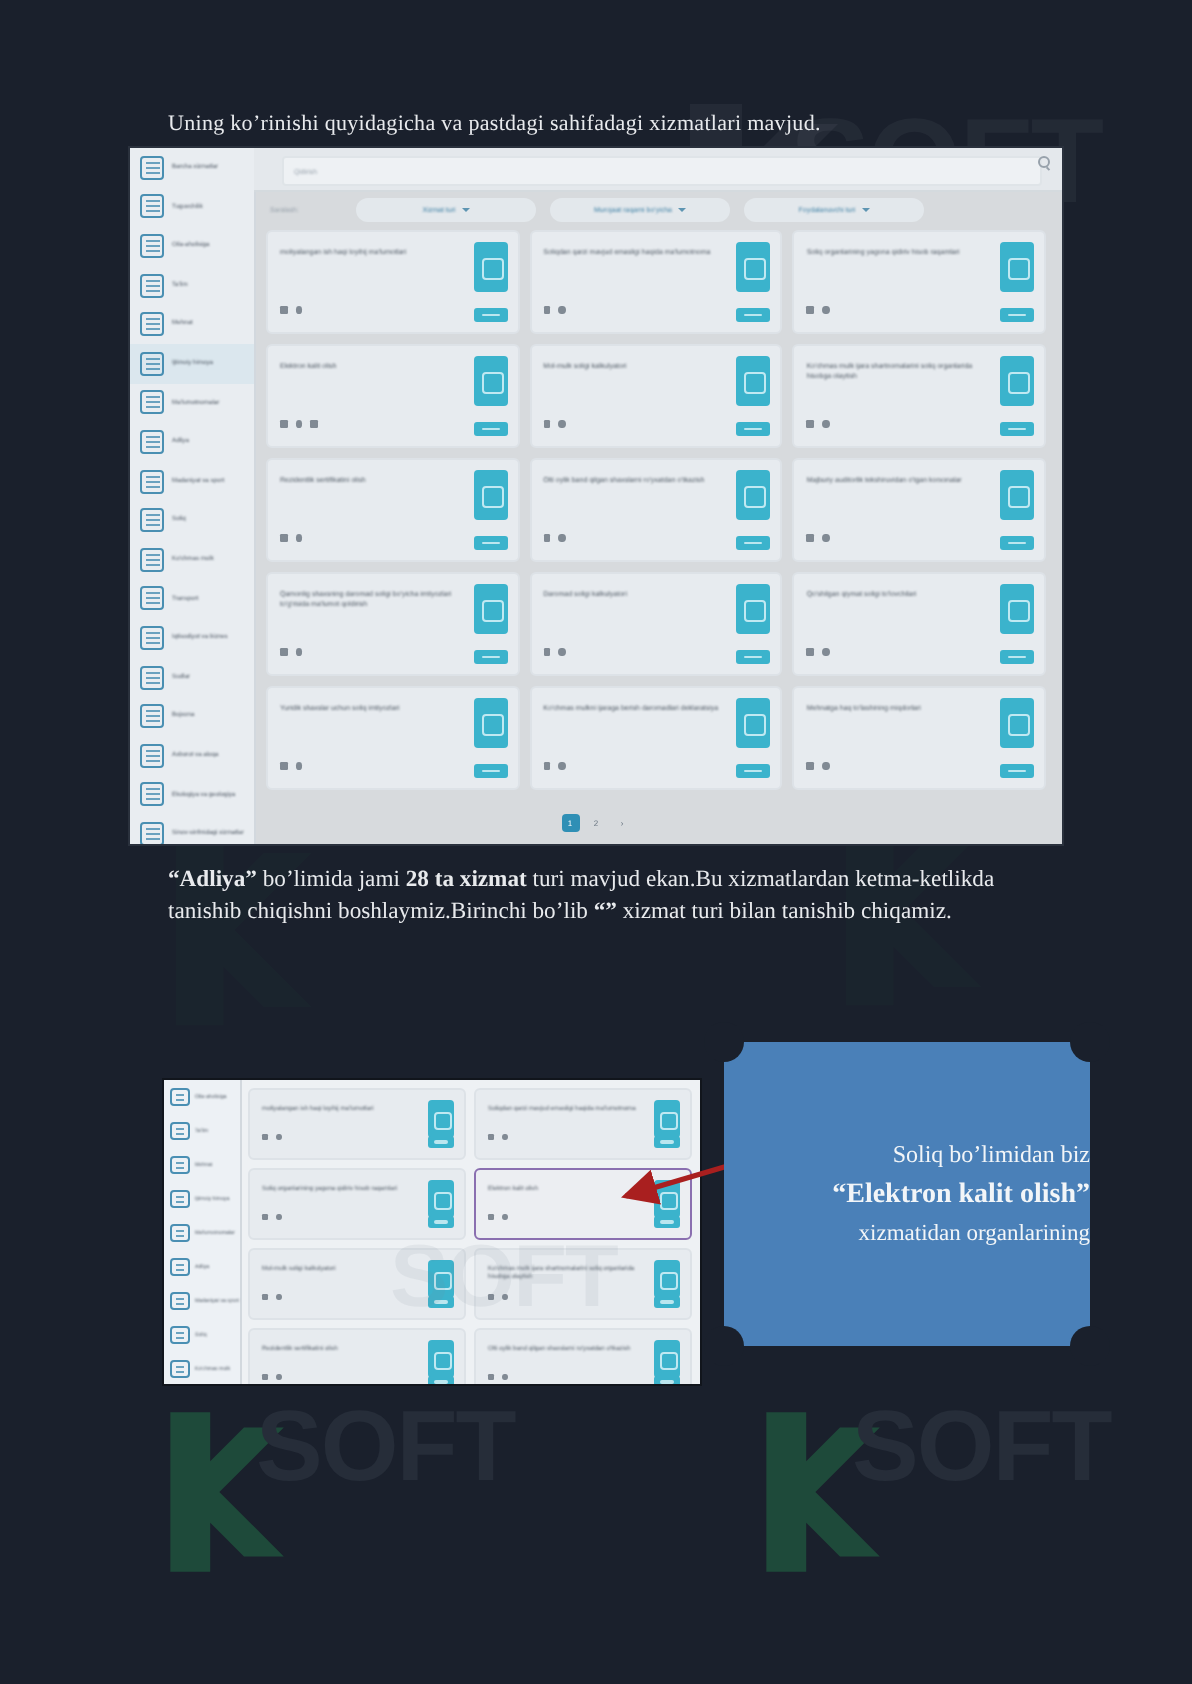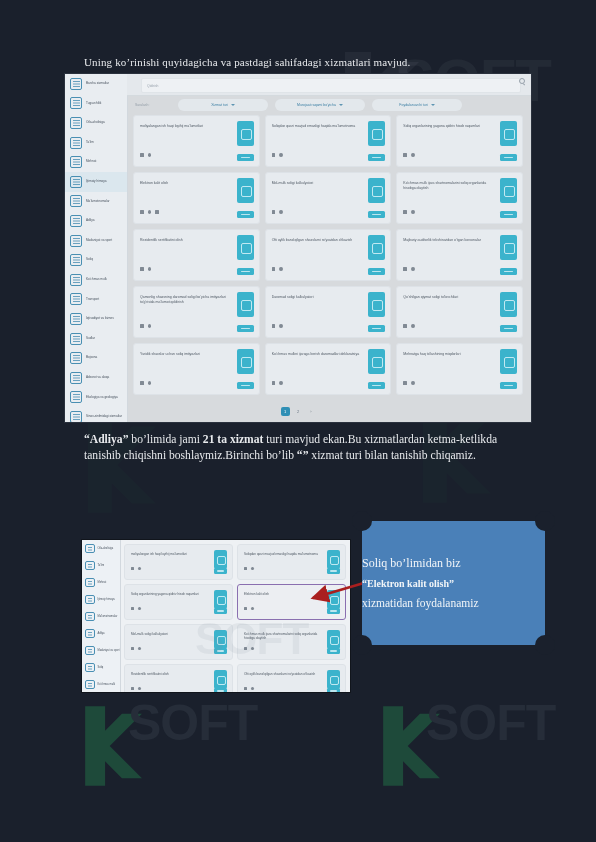--- a/index.html
+++ b/index.html
@@ -178,36 +178,36 @@
   .grid2 .badge{width:13px;height:19px;}
   .grid2 .badge:after{left:3px;top:6px;width:7px;height:7px;}
   .grid2 .go{width:13px;height:6px;}
   .grid2 .go:after{left:3px;top:2.2px;right:3px;height:1.4px;}
   .grid2 .card-ico b{width:3px;height:3.4px;}
 
   .arrow{position:absolute;left:305px;top:572px;width:88px;height:32px;}
 
   
   .callout{
-    position:absolute;left:362px;top:521px;width:183px;height:124px;
+    position:absolute;left:362px;top:521px;width:183px;height:152px;
     background:#4a80b8;
-    display:flex;flex-direction:column;align-items:flex-start;
+    display:flex;flex-direction:column;align-items:flex-end;
     justify-content:center;gap:2px;
     color:#f2f5f8;text-align:center;
   }
   .co-corner{
     position:absolute;width:20px;height:20px;background:#1a202c;
     border-radius:50%;
   }
   .co-corner.tl{left:-10px;top:-10px;}
   .co-corner.tr{right:-10px;top:-10px;}
   .co-corner.bl{left:-10px;bottom:-10px;}
   .co-corner.br{right:-10px;bottom:-10px;}
   .co-l1{font-size:12px;line-height:17px;}
-  .co-l2{font-size:10px;line-height:19px;font-weight:bold;}
+  .co-l2{font-size:14px;line-height:19px;font-weight:bold;}
   .co-l3{font-size:11.5px;line-height:16px;}
 </style>
 </head>
 <body>
 
 <div>
 
   <div class="wm" style="left:315px;top:44px;opacity:.055;">
     <svg width="130" height="120" viewBox="0 0 130 120">
       <path d="M30 8 L56 8 L56 40 L78 18 L104 18 L62 60 L104 102 L78 102 L56 80 L56 112 L30 112 L30 60 Z" fill="#cfd8de"></path>
@@ -494,21 +494,21 @@
 
     <div class="pager" id="pager-main">
         <div class="pg on">1</div>
         <div class="pg">2</div>
         <div class="pg">›</div>
       </div>
   </div>
 </div>
 
 <div class="para">
-  <b>“Adliya”</b><span> bo’limida jami </span><b>21 ta xizmat</b><span> turi mavjud ekan.Bu xizmatlardan ketma-ketlikda tanishib chiqishni boshlaymiz.Birinchi bo’lib </span><b>“”</b><span> xizmat turi bilan tanishib chiqamiz.</span>
+  <b>“Adliya”</b><span> bo’limida jami </span><b>28 ta xizmat</b><span> turi mavjud ekan.Bu xizmatlardan ketma-ketlikda tanishib chiqishni boshlaymiz.Birinchi bo’lib </span><b>“”</b><span> xizmat turi bilan tanishib chiqamiz.</span>
 </div>
 
 <div class="shot2">
   <div class="shot-inner">
     <div class="sb" id="sb-detail">
         <div class="sb-row">
           <span class="sb-ico"></span>
           <span class="sb-lbl">Oila-aholisiga</span>
         </div>
         <div class="sb-row">
@@ -630,14 +630,14 @@
   <line x1="86" y1="3" x2="8" y2="26" stroke="#a91f1f" stroke-width="2.6" marker-end="url(#ah)"></line>
 </svg>
 
 <div class="callout">
   <span class="co-corner tl"></span>
   <span class="co-corner tr"></span>
   <span class="co-corner bl"></span>
   <span class="co-corner br"></span>
   <div class="co-l1">Soliq bo’limidan biz</div>
   <div class="co-l2">“Elektron kalit olish”</div>
-  <div class="co-l3">xizmatidan foydalanamiz</div>
+  <div class="co-l3">xizmatidan organlarining</div>
 </div>
 
 </body></html>

